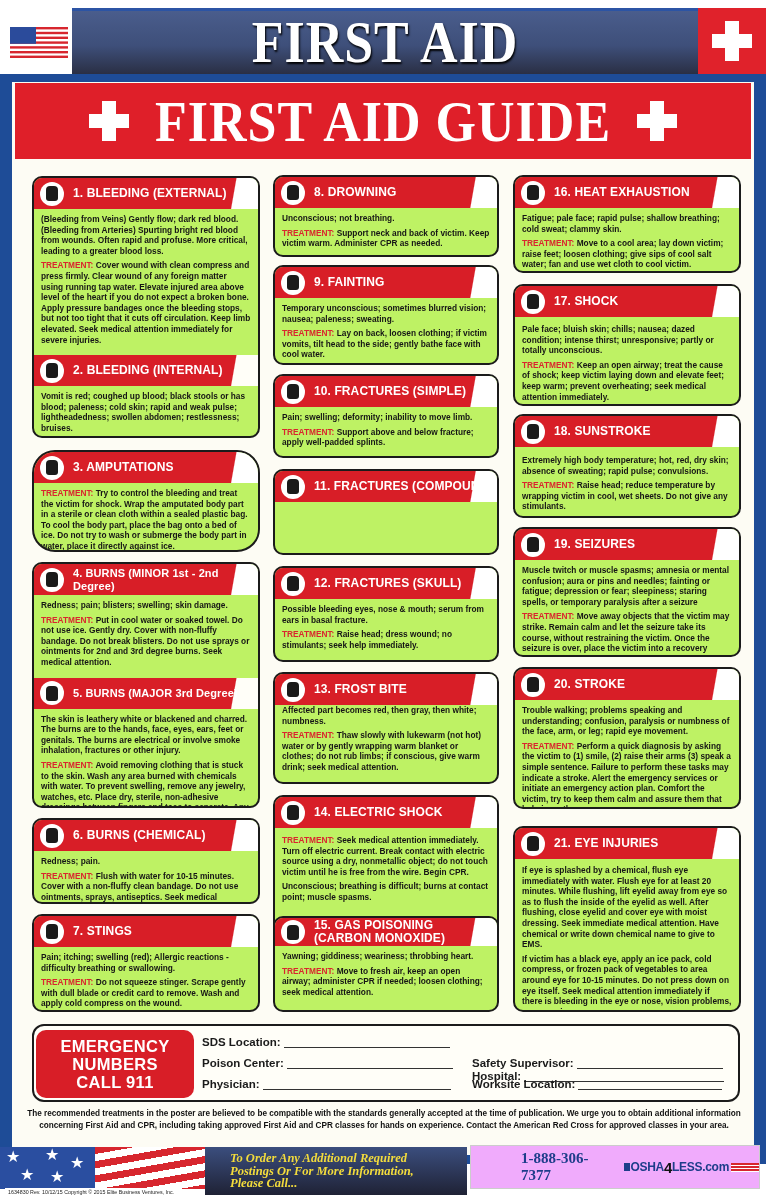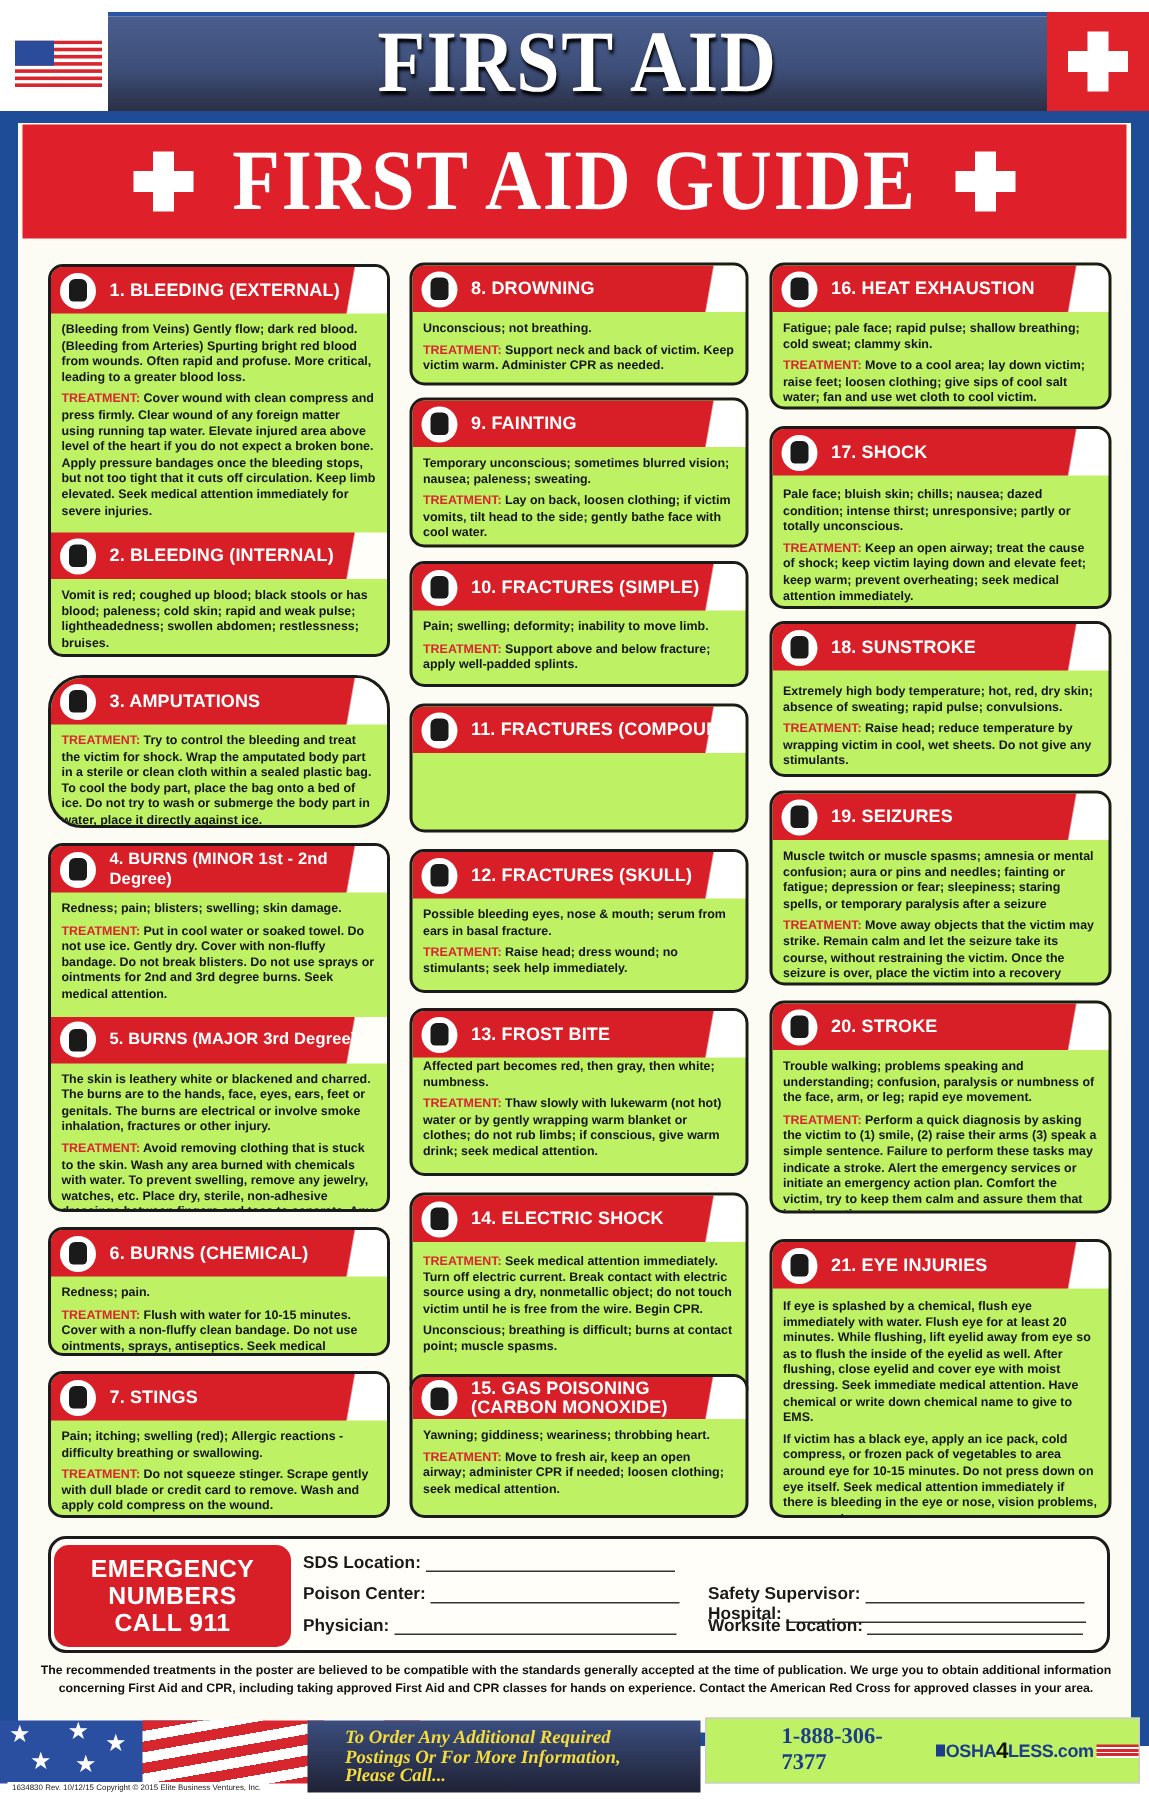--- a/index.html
+++ b/index.html
@@ -64,21 +64,21 @@
 
   
   .foot-flag { position: absolute; left: 0; top: 1147px; width: 140px; height: 42px;
     background: #2a4ea0; overflow: hidden; }
   .foot-stripes { position: absolute; left: 95px; top: 1147px; width: 185px; height: 42px;
     background: repeating-linear-gradient(170deg, #d7262e 0 7px, #ffffff 7px 14px); }
   .foot-dark { position: absolute; left: 205px; top: 1147px; width: 262px; height: 48px;
     background: linear-gradient(#3b4e7e, #1f2235); }
   .order-text { position: absolute; left: 230px; top: 1152px; font-family: "Liberation Serif", serif; font-style: italic;
     font-weight: bold; color: #f3dc3c; font-size: 12.5px; line-height: 12.5px; }
-  .foot-white { position: absolute; left: 470px; top: 1145px; width: 290px; height: 44px; background: #bef264;
+  .foot-white { position: absolute; left: 470px; top: 1145px; width: 290px; height: 44px; background: #f0abfc;
     border: 1px solid #ccc; display: flex; align-items: center; padding-left: 50px; gap: 28px; }
   .phone { font-family: "Liberation Serif", serif; font-weight: bold; color: #1d3d8a; font-size: 15px; }
   .logo { font-weight: bold; font-size: 12px; color: #1d3d8a; letter-spacing: -0.3px; display: flex; align-items: center; }
   .logo .four { color: #111; font-size: 15px; }
   .logo-stripes { width: 28px; height: 9px; margin-left: 2px; background: repeating-linear-gradient(#d7262e 0 2px, #fff 2px 3px); }
   .copyright { position: absolute; left: 5px; top: 1188px; font-size: 5.3px; color: #222; background: #fff; padding: 1px 3px; }
   .star { position: absolute; color: #fff; font-size: 16px; line-height: 16px; }
 </style>
 </head>
 <body>

